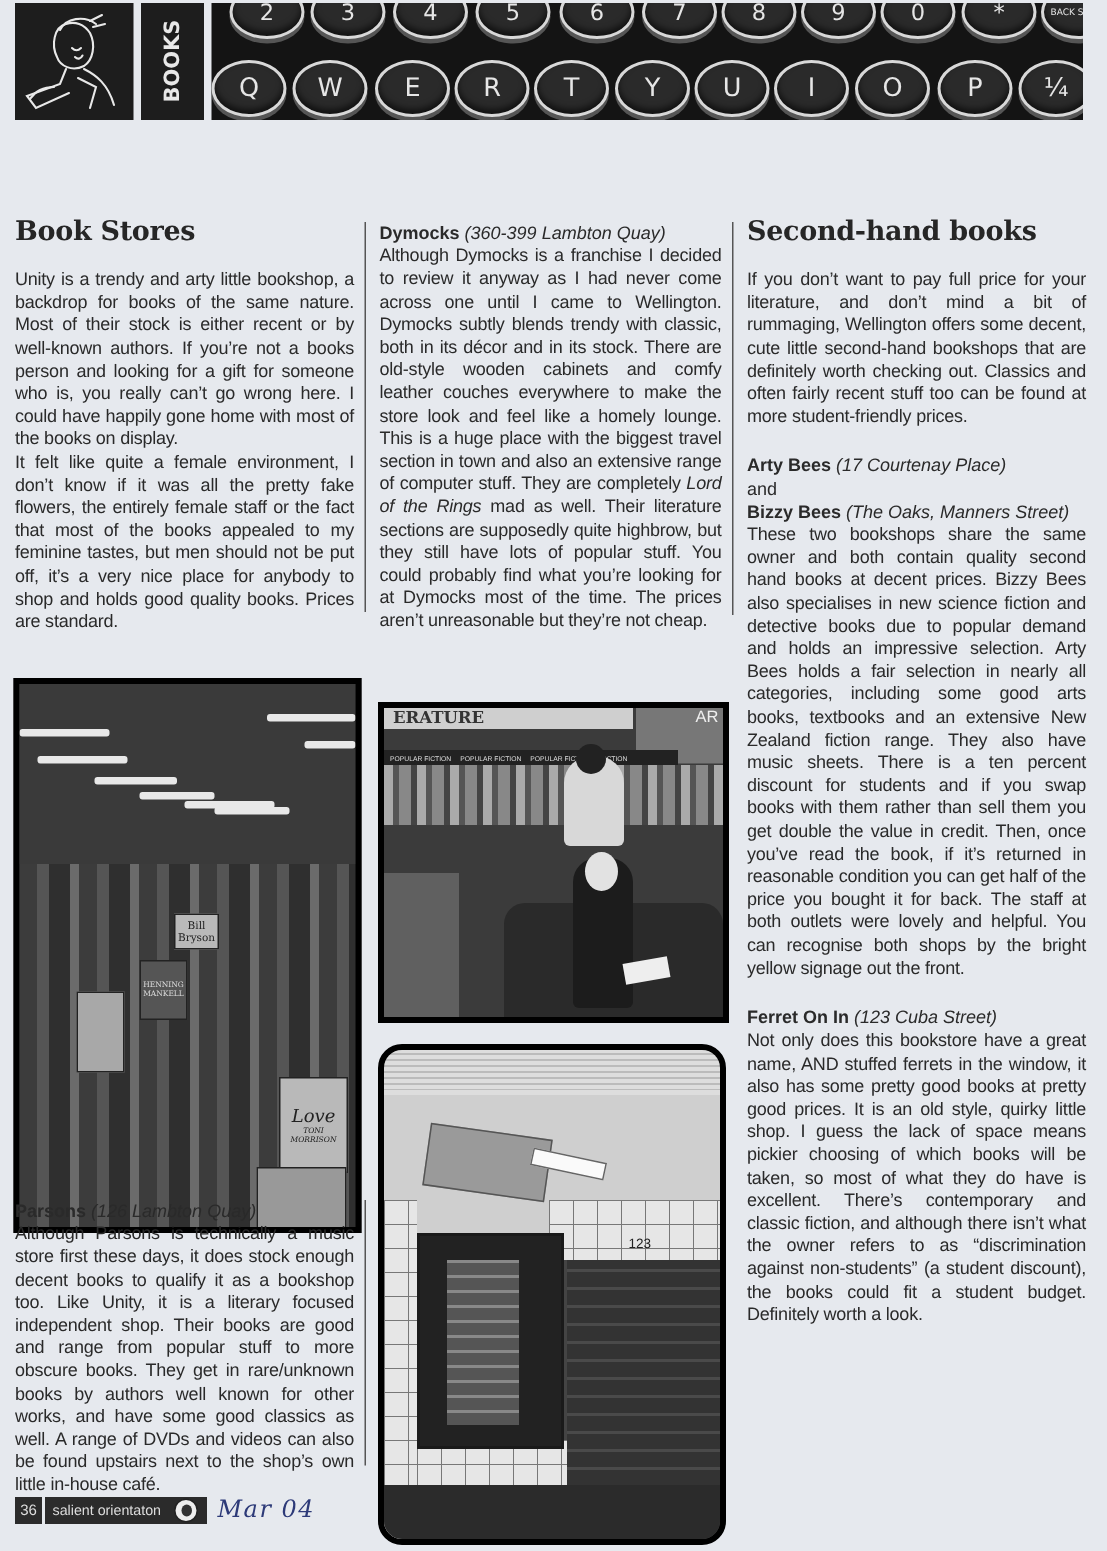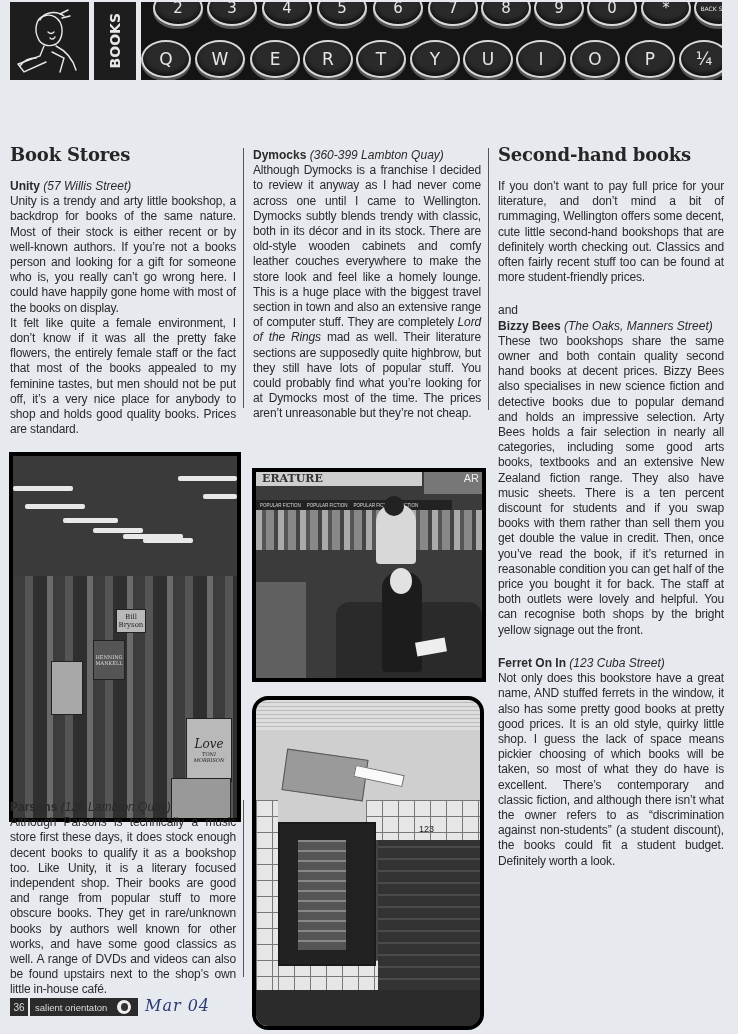--- a/index.html
+++ b/index.html
@@ -153,24 +153,20 @@
   </div>
 </div>
 
 <div class="col-rule" style="left:243px;top:148px;height:260px"></div>
 <div class="col-rule" style="left:243px;top:800px;height:177px"></div>
 <div class="col-rule" style="left:488px;top:148px;height:262px"></div>
 
 <div class="col" style="left:10px;top:144px;width:226px">
   <h2 class="section">Book Stores</h2>
   <div style="height:14px"></div>
-  <div class="store-head">
-    <span class="store-name">Unity</span>
-    <span class="store-addr">(57 Willis Street)</span>
-  </div>
   <p class="body">Unity is a trendy and arty little bookshop, a backdrop for books of the same nature. Most of their stock is either recent or by well-known authors. If you’re not a books person and looking for a gift for someone who is, you really can’t go wrong here. I could have happily gone home with most of the books on display.</p>
   <p class="body">It felt like quite a female environment, I don’t know if it was all the pretty fake flowers, the entirely female staff or the fact that most of the books appealed to my feminine tastes, but men should not be put off, it’s a very nice place for anybody to shop and holds good quality books. Prices are standard.</p>
 </div>
 
 <div class="photo photo1" style="left:9px;top:404px;width:224px;height:362px">
   <div class="ceiling"></div>
   <div class="light" style="left:0;top:30px;width:60px"></div>
   <div class="light" style="left:165px;top:20px;width:59px"></div>
   <div class="light" style="left:190px;top:38px;width:34px"></div>
   <div class="light" style="left:12px;top:48px;width:60px"></div>
@@ -203,21 +199,21 @@
 <div class="col" style="left:253px;top:148px;width:228px">
   <div class="store-head">
     <span class="store-name">Dymocks</span>
     <span class="store-addr">(360-399 Lambton Quay)</span>
   </div>
   <p class="body"><span>Although Dymocks is a franchise I decided to review it anyway as I had never come across one until I came to Wellington. Dymocks subtly blends trendy with classic, both in its décor and in its stock. There are old-style wooden cabinets and comfy leather couches everywhere to make the store look and feel like a homely lounge. This is a huge place with the biggest travel section in town and also an extensive range of computer stuff. They are completely </span><i>Lord of the Rings</i><span> mad as well. Their literature sections are supposedly quite highbrow, but they still have lots of popular stuff. You could probably find what you’re looking for at Dymocks most of the time. The prices aren’t unreasonable but they’re not cheap.</span></p>
 </div>
 
 <div class="photo photo2" style="left:252px;top:420px;width:226px;height:206px">
   <div style="position:absolute;left:0;top:0;width:160px;height:14px;background:#cfcfcf;color:#333;font-family:'DejaVu Serif',serif;font-weight:bold;font-size:11px;padding-left:6px">ERATURE</div>
-  <div style="position:absolute;left:168px;top:0;width:58px;height:22px;background:#777;color:#eee;font-size:11px;text-align:right;padding-right:3px;box-sizing:border-box">AR</div>
+  <div style="position:absolute;left:168px;top:0;width:58px;height:37px;background:#777;color:#eee;font-size:11px;text-align:right;padding-right:3px;box-sizing:border-box">AR</div>
   <div style="position:absolute;left:0;top:28px;width:196px;height:10px;background:#222;display:flex;gap:6px;font-size:4.5px;color:#ddd;align-items:center;padding-left:4px;box-sizing:border-box">
     <span>POPULAR FICTION</span>
     <span>POPULAR FICTION</span>
     <span>POPULAR FICTION</span>
     <span>FICTION</span>
   </div>
   <div style="position:absolute;left:0;top:38px;width:226px;height:40px;background:repeating-linear-gradient(90deg,#aaa 0 6px,#555 6px 10px,#888 10px 18px,#444 18px 22px)"></div>
   <div style="position:absolute;left:120px;top:32px;width:40px;height:60px;background:#d8d8d8;border-radius:18px 18px 4px 4px"></div>
   <div style="position:absolute;left:128px;top:24px;width:20px;height:20px;background:#222;border-radius:50%"></div>
   <div style="position:absolute;left:80px;top:130px;width:146px;height:76px;background:#2a2a2a;border-radius:14px 14px 0 0"></div>
@@ -241,20 +237,24 @@
   <div style="position:absolute;left:122px;top:140px;width:102px;height:150px;background:repeating-linear-gradient(0deg,#333 0 10px,#4a4a4a 10px 12px)"></div>
   <div style="position:absolute;left:163px;top:124px;font-size:9px;color:#222">123</div>
   <div style="position:absolute;left:0;top:290px;width:224px;height:36px;background:#2b2b2b"></div>
 </div>
 
 <div class="col" style="left:498px;top:144px;width:226px">
   <h2 class="section">Second-hand books</h2>
   <div style="height:14px"></div>
   <p class="body">If you don’t want to pay full price for your literature, and don’t mind a bit of rummaging, Wellington offers some decent, cute little second-hand bookshops that are definitely worth checking out. Classics and often fairly recent stuff too can be found at more student-friendly prices.</p>
   <div style="height:18px"></div>
+  <div class="store-head">
+    <span class="store-name">Arty Bees</span>
+    <span class="store-addr">(17 Courtenay Place)</span>
+  </div>
   <div class="store-head">and</div>
   <div class="store-head">
     <span class="store-name">Bizzy Bees</span>
     <span class="store-addr">(The Oaks, Manners Street)</span>
   </div>
   <p class="body">These two bookshops share the same owner and both contain quality second hand books at decent prices. Bizzy Bees also specialises in new science fiction and detective books due to popular demand and holds an impressive selection. Arty Bees holds a fair selection in nearly all categories, including some good arts books, textbooks and an extensive New Zealand fiction range. They also have music sheets. There is a ten percent discount for students and if you swap books with them rather than sell them you get double the value in credit. Then, once you’ve read the book, if it’s returned in reasonable condition you can get half of the price you bought it for back. The staff at both outlets were lovely and helpful. You can recognise both shops by the bright yellow signage out the front.</p>
   <div style="height:18px"></div>
   <div class="store-head">
     <span class="store-name">Ferret On In</span>
     <span class="store-addr">(123 Cuba Street)</span>

